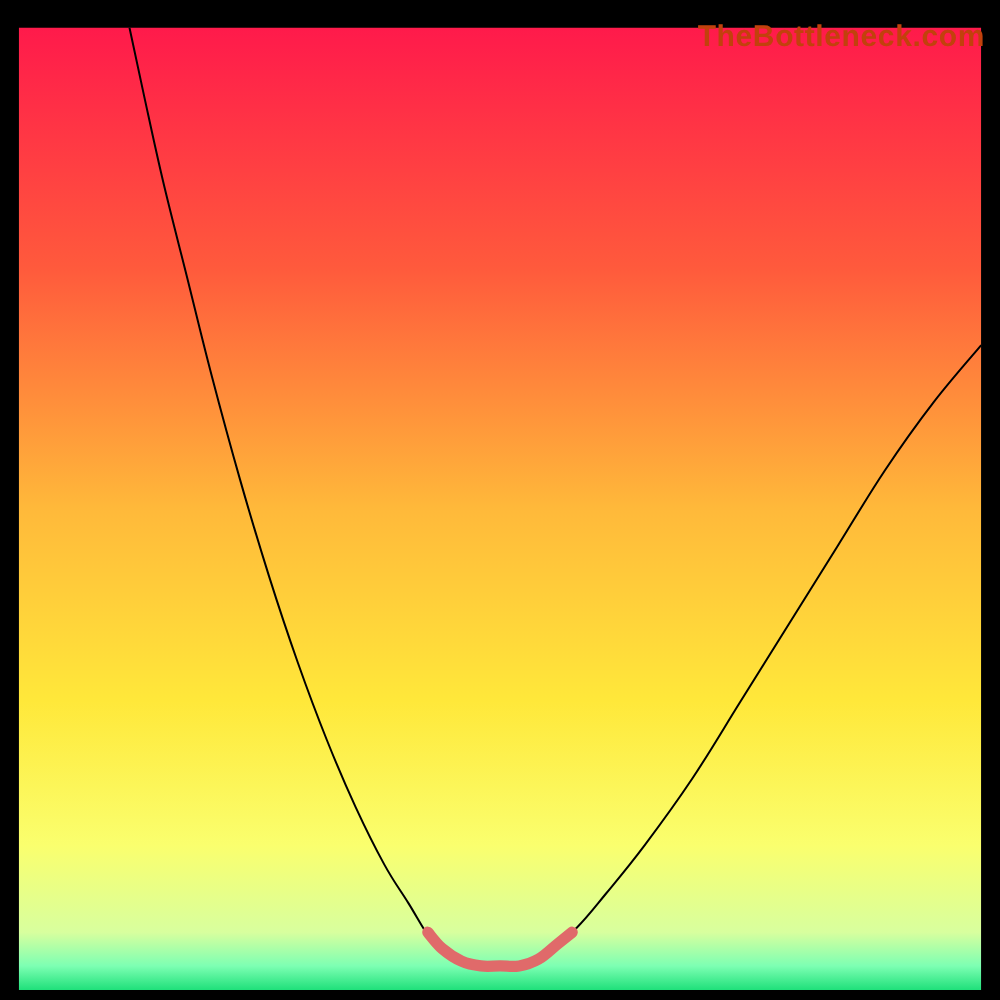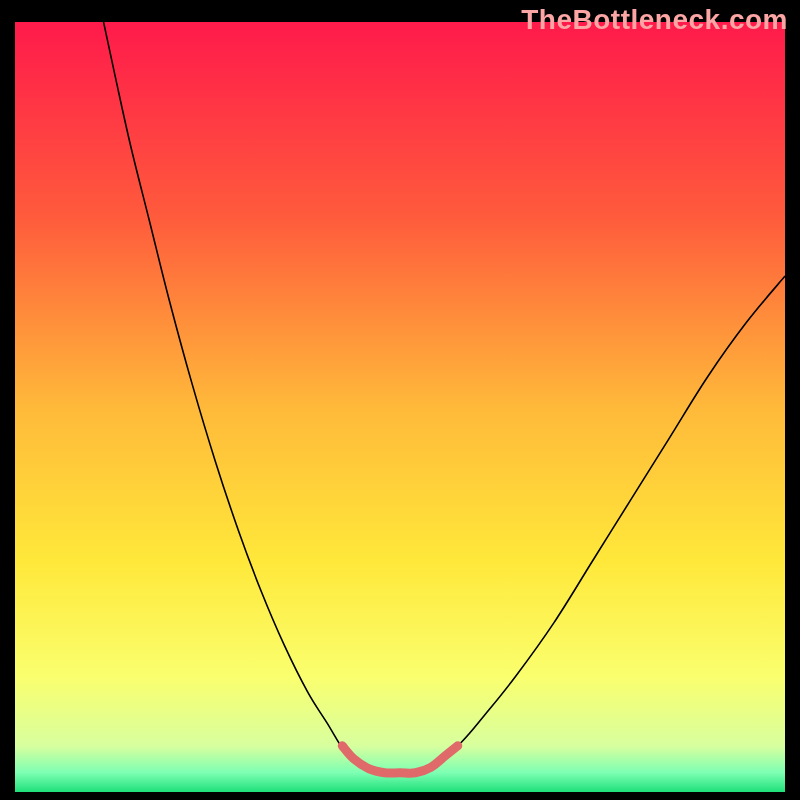--- a/index.html
+++ b/index.html
@@ -11,26 +11,26 @@
     overflow: hidden;
   }
   .frame {
     position: relative;
     width: 800px;
     height: 800px;
     background: #000;
   }
   .watermark {
     position: absolute;
-    top: 4px;
+    top: 16px;
     right: 12px;
     font-family: Arial, Helvetica, sans-serif;
-    font-size: 28px;
+    font-size: 24px;
     font-weight: bold;
-    color: #fca5a5;
+    color: #c2410c;
     z-index: 50;
     letter-spacing: 0.5px;
   }
   svg.plot {
     position: absolute;
     left: 15px;
     top: 22px;
     width: 770px;
     height: 770px;
     display: block;

